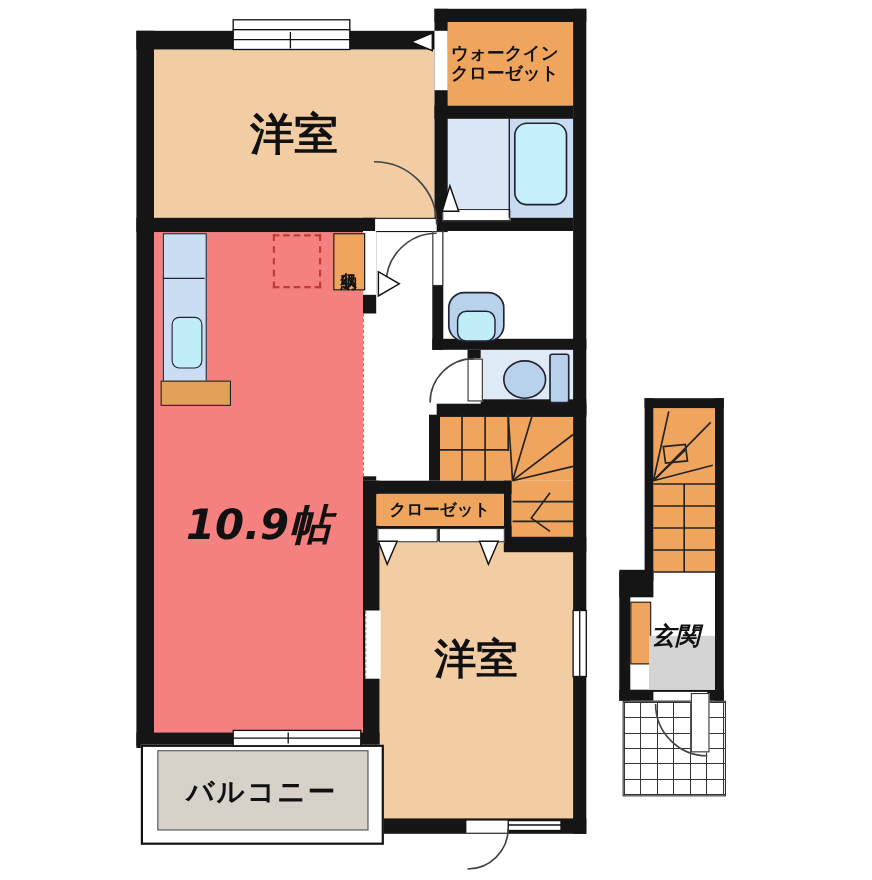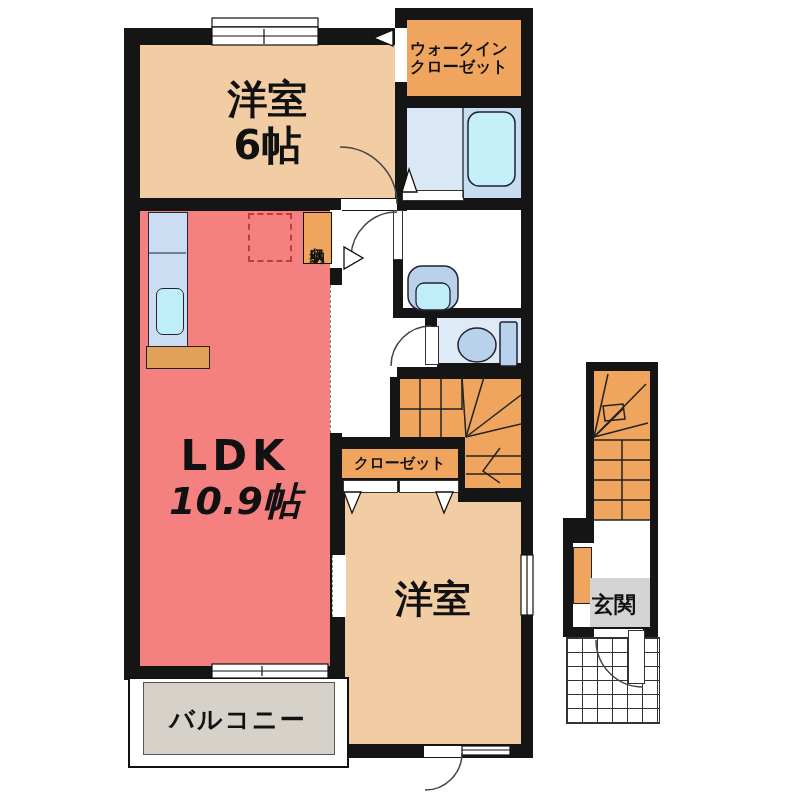--- a/index.html
+++ b/index.html
@@ -166,38 +166,36 @@
     </g>
 
     <g>
       <ellipse cx="477" cy="345" rx="19" ry="17" fill="var(--c-fixture_blue)" stroke="#223" stroke-width="1.5"></ellipse>
       <rect x="500" y="322" width="17" height="44" rx="2" fill="var(--c-fixture_blue)" stroke="#223" stroke-width="1.5"></rect>
     </g>
   </svg>
 
   <div class="lbl" style="left:140px;top:52px;width:255px;height:140px;font-size:40px;">
     <span>洋室</span>
-    <span>6帖</span>
   </div>
 
   <div class="lbl" style="left:407px;top:20px;width:104px;height:76px;font-size:16px;">
     <span>ウォークイン</span>
     <span>クローゼット</span>
   </div>
 
   <div class="lbl vtext" style="left:303px;top:212px;width:27px;height:50px;font-size:15px;letter-spacing:1px;">収納</div>
 
   <div class="lbl" style="left:140px;top:420px;width:190px;height:115px;font-size:42px;">
-    <span style="letter-spacing:5px;">LDK</span>
     <span style="font-size:38px;font-style:italic;">10.9帖</span>
   </div>
 
   <div class="lbl" style="left:342px;top:449px;width:116px;height:29px;font-size:15px;">クローゼット</div>
 
   <div class="lbl" style="left:345px;top:540px;width:176px;height:120px;font-size:38px;">
     <span>洋室</span>
   </div>
 
   <div class="lbl" style="left:143px;top:682px;width:190px;height:77px;font-size:25px;letter-spacing:2px;">バルコニー</div>
 
-  <div class="lbl" style="left:590px;top:584px;width:48px;height:42px;font-size:22px;">玄関</div>
+  <div class="lbl" style="left:590px;top:558px;width:48px;height:42px;font-size:22px;font-style:italic;">玄関</div>
 
 </div>
 
 </body></html>

